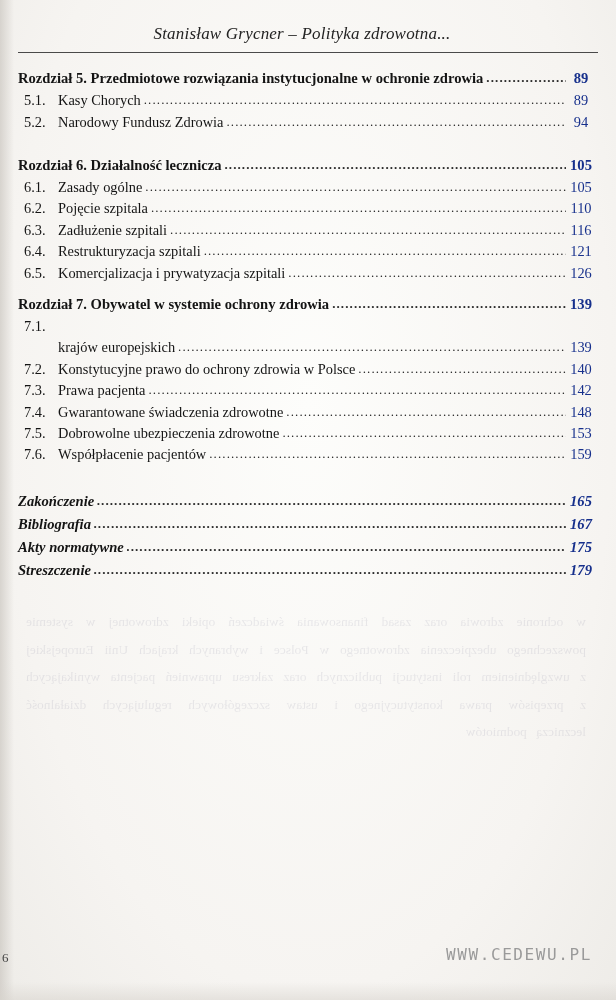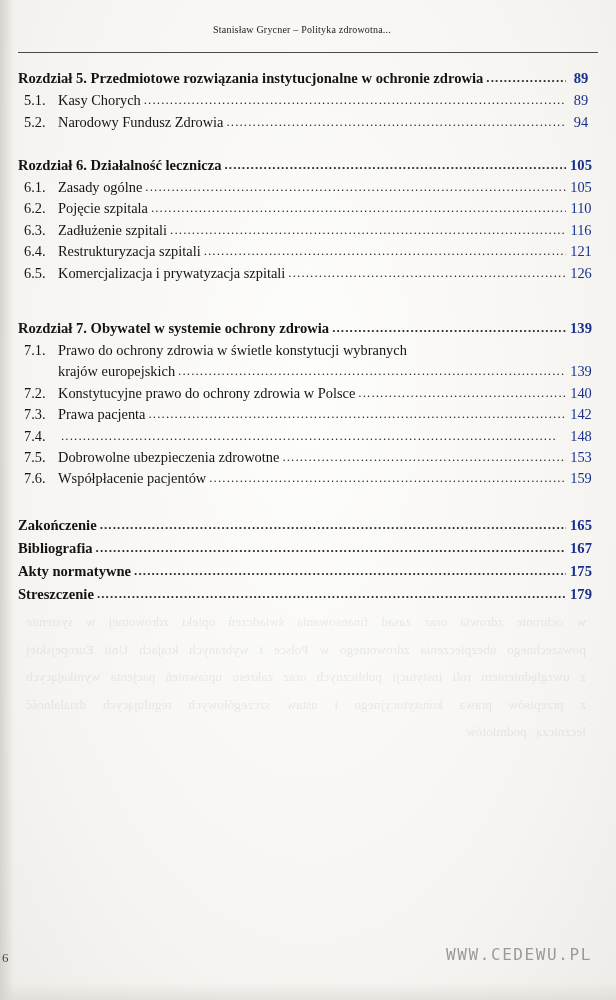--- a/index.html
+++ b/index.html
@@ -34,21 +34,22 @@
     left: 0; right: 0; bottom: 0;
     height: 18px;
     background: linear-gradient(to top, #d8d4ce, rgba(216,212,206,0));
     opacity: .55;
   }
   .running-head {
     position: absolute;
     top: 24px;
     left: 0; right: 12px;
     text-align: center;
-    font-size: 10px;
+    font-style: italic;
+    font-size: 17px;
     color: #232323;
     letter-spacing: .2px;
   }
   .rule {
     position: absolute;
     top: 52px;
     left: 18px;
     right: 18px;
     height: 1px;
     background: #2b2b2b;
@@ -124,20 +125,21 @@
   }
   .section.cont .label {
     padding-left: 40px;
   }
 
   .back-matter {
     margin-top: 16px;
   }
   .back-matter .row {
     padding: 4.2px 0;
+    font-style: italic;
   }
 
   
   .ghost {
     position: absolute;
     left: 26px;
     right: 30px;
     top: 608px;
     opacity: .085;
     filter: blur(.3px);
@@ -231,49 +233,49 @@
         <span class="page-no">121</span>
       </div>
       <div class="row section">
         <span class="num">6.5.</span>
         <span class="label">Komercjalizacja i prywatyzacja szpitali</span>
         <span class="dots">..................................................................................................................</span>
         <span class="page-no">126</span>
       </div>
     </div>
 
-    <div class="group" style="margin-top:34px;">
+    <div class="group" style="margin-top:10px;">
       <div class="row chapter">
         <span class="label">Rozdział 7. Obywatel w systemie ochrony zdrowia</span>
         <span class="dots">..................................................................................................................</span>
         <span class="page-no">139</span>
       </div>
       <div class="row section">
         <span class="num">7.1.</span>
-        <span class="label">Prawo do ochrony zdrowia w świetle konstytucji wybranych</span>
       </div>
       <div class="row section cont">
         <span class="label">krajów europejskich</span>
         <span class="dots">..................................................................................................................</span>
         <span class="page-no">139</span>
       </div>
       <div class="row section">
         <span class="num">7.2.</span>
         <span class="label">Konstytucyjne prawo do ochrony zdrowia w Polsce</span>
         <span class="dots">..................................................................................................................</span>
         <span class="page-no">140</span>
       </div>
       <div class="row section">
         <span class="num">7.3.</span>
         <span class="label">Prawa pacjenta</span>
         <span class="dots">..................................................................................................................</span>
         <span class="page-no">142</span>
       </div>
       <div class="row section">
         <span class="num">7.4.</span>
+        <span class="label">Gwarantowane świadczenia zdrowotne</span>
         <span class="dots">..................................................................................................................</span>
         <span class="page-no">148</span>
       </div>
       <div class="row section">
         <span class="num">7.5.</span>
         <span class="label">Dobrowolne ubezpieczenia zdrowotne</span>
         <span class="dots">..................................................................................................................</span>
         <span class="page-no">153</span>
       </div>
       <div class="row section">

